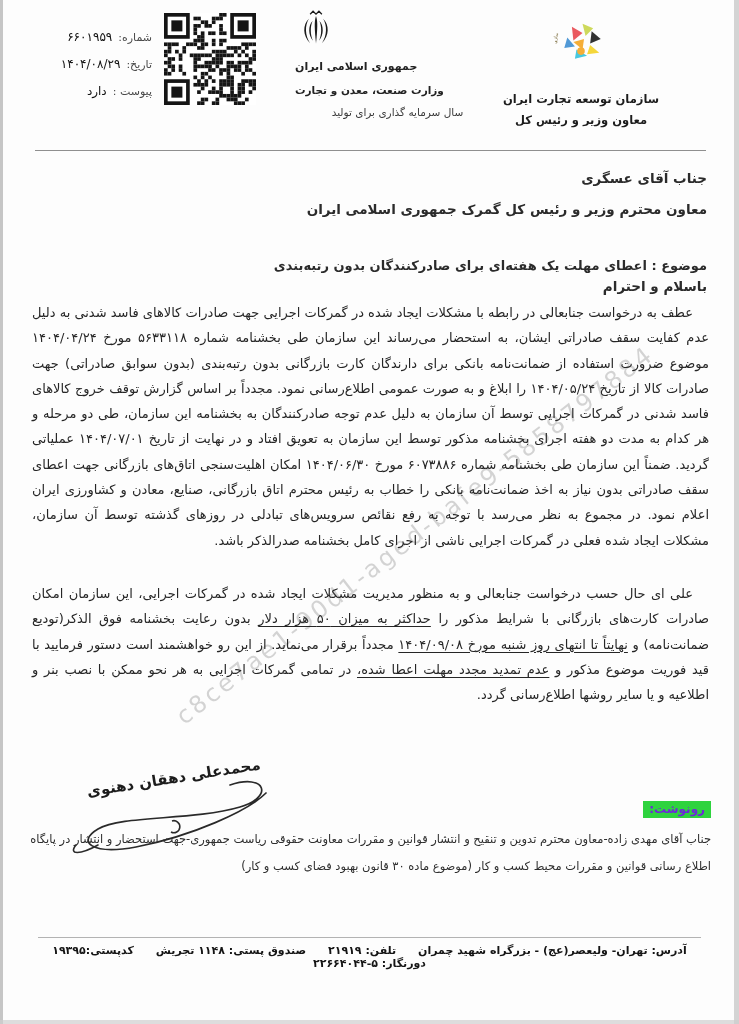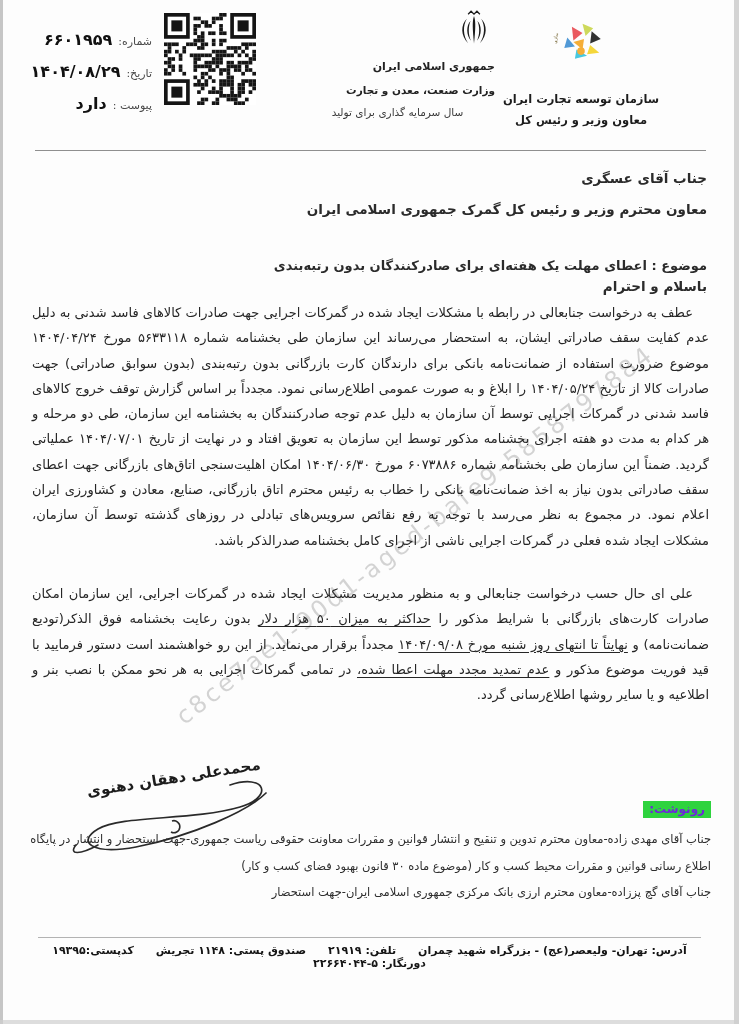--- a/index.html
+++ b/index.html
@@ -10,26 +10,26 @@
   .edge.bottom{left:0;bottom:0;width:100%;height:4px;background:#cfcfcf;opacity:.7;}
 
   .watermark{position:absolute;left:415px;top:535px;width:820px;text-align:center;
     transform:translate(-50%,-50%) rotate(-38deg);direction:ltr;
     font-size:24px;letter-spacing:3px;color:rgba(125,125,125,.32);white-space:nowrap;pointer-events:none;}
 
   
   .meta{position:absolute;left:40px;top:30px;width:112px;font-size:11px;}
   .mrow{display:flex;justify-content:flex-start;gap:6px;margin-bottom:13px;align-items:baseline;}
   .mlabel{color:#4a4a4a;}
-  .mval{font-weight:bold;color:#111;font-size:16px;}
+  .mval{font-weight:normal;color:#111;font-size:12px;}
 
   .qr{position:absolute;left:164px;top:13px;width:92px;height:92px;}
   .qr svg{width:100%;height:100%;background:#fff;}
 
-  .center-block{position:absolute;left:295px;top:8px;width:200px;text-align:right;}
+  .center-block{position:absolute;left:295px;top:8px;width:200px;text-align:left;}
   .emblem{width:42px;height:46px;display:inline-block;}
   .country{margin-top:2px;font-size:11px;font-weight:600;color:#222;}
   .ministry{margin-top:11px;font-size:10.5px;font-weight:700;color:#222;}
   .slogan{position:absolute;left:300px;top:106px;width:195px;text-align:center;font-size:10.5px;color:#3b3b3b;}
 
   .org-block{position:absolute;left:486px;top:4px;width:190px;text-align:center;}
   .org-logo{width:76px;height:76px;display:inline-block;}
   .org-name{margin-top:8px;font-size:11.5px;font-weight:bold;color:#1d1d1d;}
   .org-role{margin-top:7px;font-size:11.5px;font-weight:bold;color:#1d1d1d;}
 
@@ -368,21 +368,20 @@
       <path d="M46 82 C28 92 16 92 24 82" fill="none" stroke="#2a2a2a" stroke-width="1.6" stroke-linecap="round"></path>
     </svg>
     <div class="sig-name">محمدعلی دهقان دهنوی</div>
   </div>
 
   <div class="cc-label-wrap">
     <span class="cc-label" id="cc-label" style="background: rgb(46, 211, 62);">رونوشت:</span>
   </div>
   <div class="cc-list">
     <div class="cc-item">جناب آقای مهدی زاده-معاون محترم تدوین و تنقیح و انتشار قوانین و مقررات معاونت حقوقی ریاست جمهوری-جهت استحضار و انتشار در پایگاه اطلاع رسانی قوانین و مقررات محیط کسب و کار (موضوع ماده ۳۰ قانون بهبود فضای کسب و کار)</div>
-    <div class="cc-item">جناب آقای گچ پززاده-معاون محترم ارزی بانک مرکزی جمهوری اسلامی ایران-جهت استحضار</div>
   </div>
 
   <div class="rule rule-footer"></div>
   <div class="footer-line f1">
     <span>آدرس: تهران- ولیعصر(عج) - بزرگراه شهید چمران</span>
     <span>تلفن: ۲۱۹۱۹</span>
     <span>صندوق پستی: ۱۱۴۸ تجریش</span>
     <span>کدپستی:۱۹۳۹۵</span>
     <span>دورنگار: ۵-۲۲۶۶۴۰۴۴</span>
   </div>

